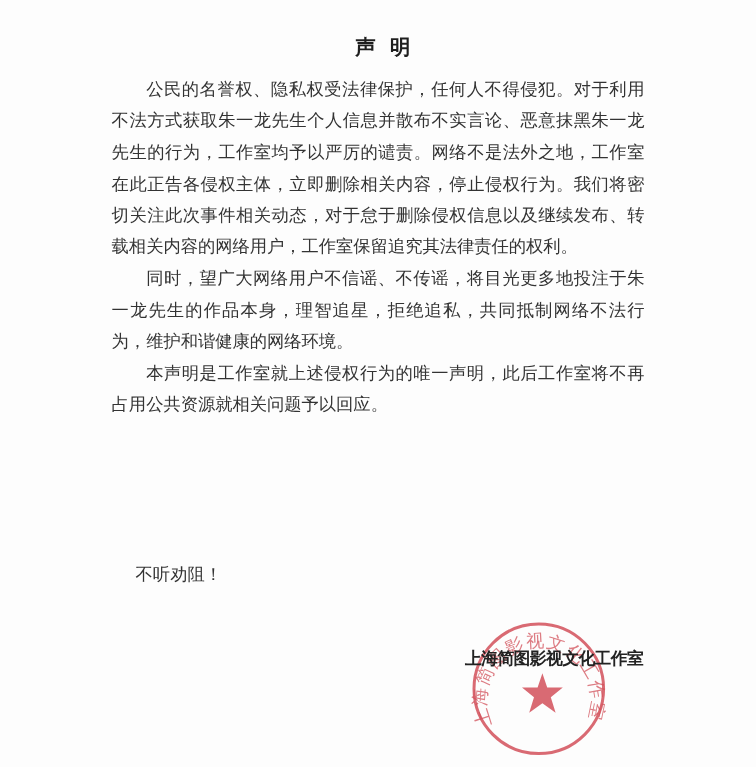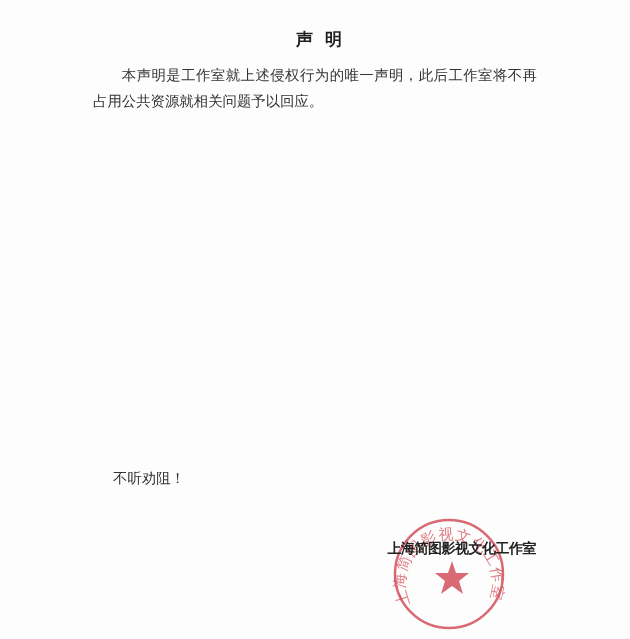--- a/index.html
+++ b/index.html
@@ -30,20 +30,22 @@
       font-weight: bold; font-size: 14px; color: #222; text-align: right;
     }
   </style>
 </head>
 <body>
 
 <div class="page">
   <div class="title">声明</div>
 
   <div class="body">
+    <p class="para">公民的名誉权、隐私权受法律保护，任何人不得侵犯。对于利用不法方式获取朱一龙先生个人信息并散布不实言论、恶意抹黑朱一龙先生的行为，工作室均予以严厉的谴责。网络不是法外之地，工作室在此正告各侵权主体，立即删除相关内容，停止侵权行为。我们将密切关注此次事件相关动态，对于怠于删除侵权信息以及继续发布、转载相关内容的网络用户，工作室保留追究其法律责任的权利。</p>
+    <p class="para">同时，望广大网络用户不信谣、不传谣，将目光更多地投注于朱一龙先生的作品本身，理智追星，拒绝追私，共同抵制网络不法行为，维护和谐健康的网络环境。</p>
     <p class="para">本声明是工作室就上述侵权行为的唯一声明，此后工作室将不再占用公共资源就相关问题予以回应。</p>
   </div>
 
   <div class="closing">不听劝阻！</div>
 
   <svg class="stamp" viewBox="0 0 114 114">
     <defs>
       <path id="arcPath" d="M 20 90 A 44 44 0 1 1 94 90" fill="none"></path>
     </defs>
     <circle cx="57" cy="57" r="54" fill="none" stroke="#d2505a" stroke-width="2.5" opacity="0.85"></circle>

